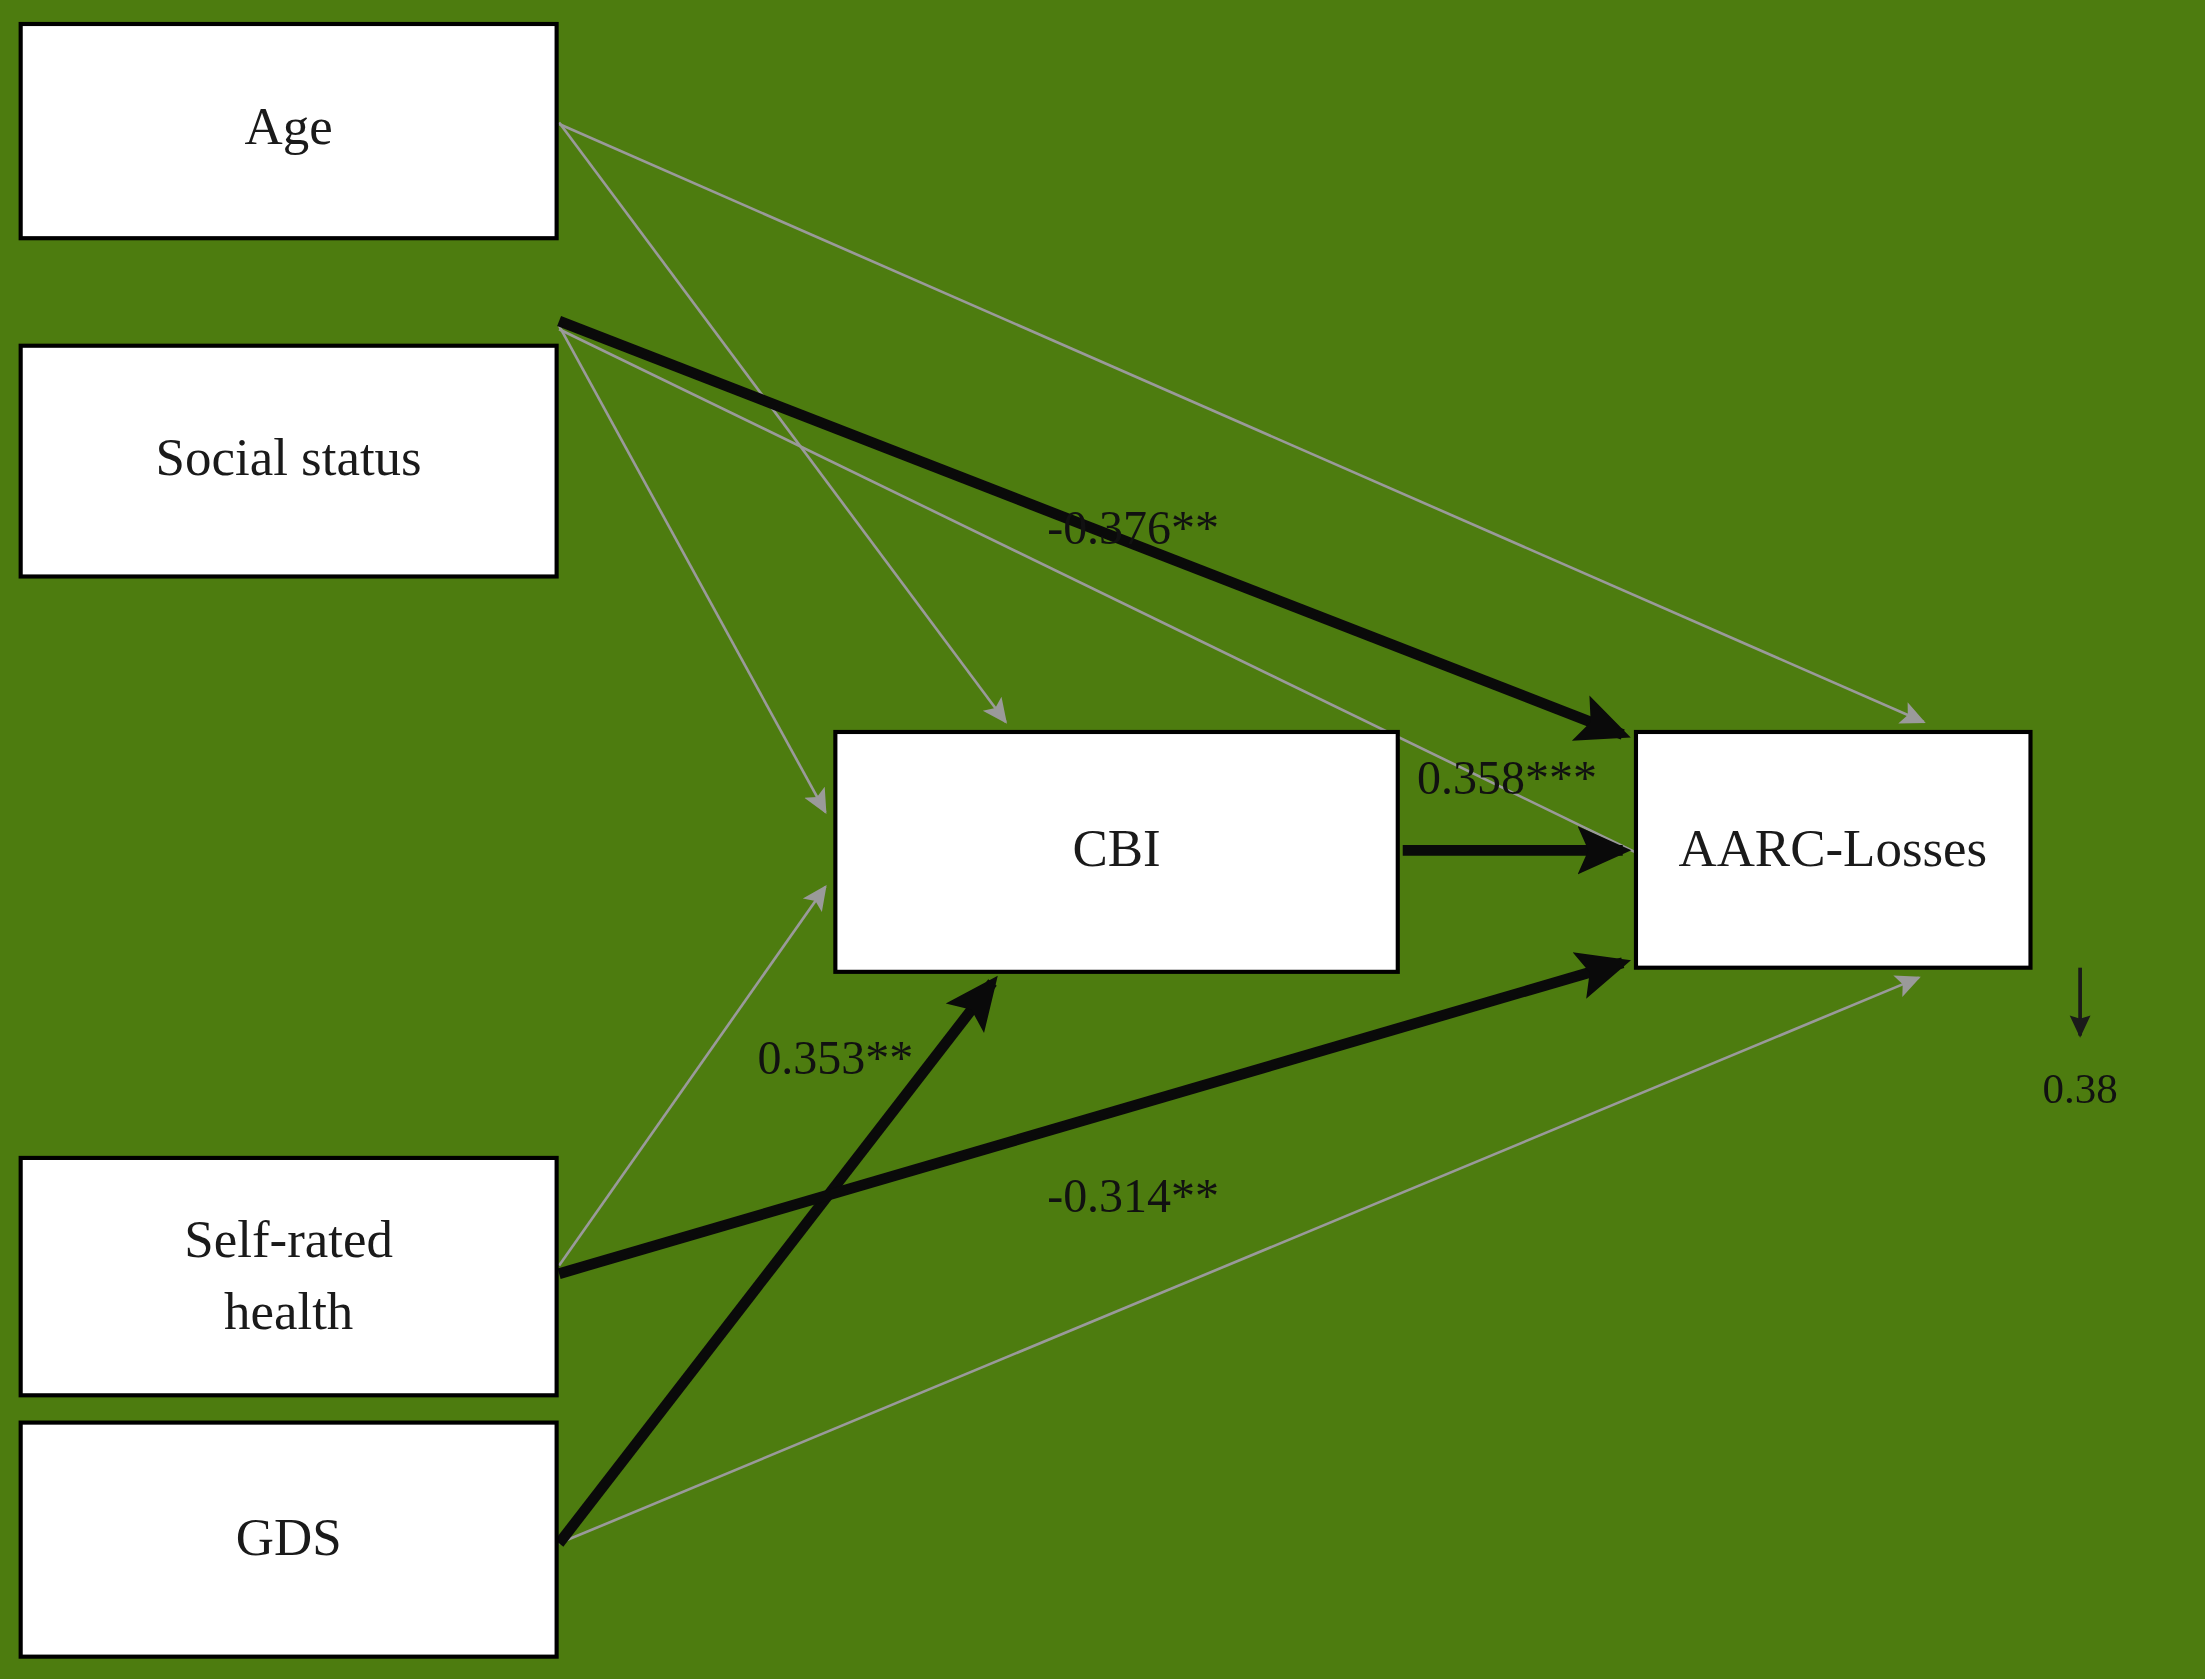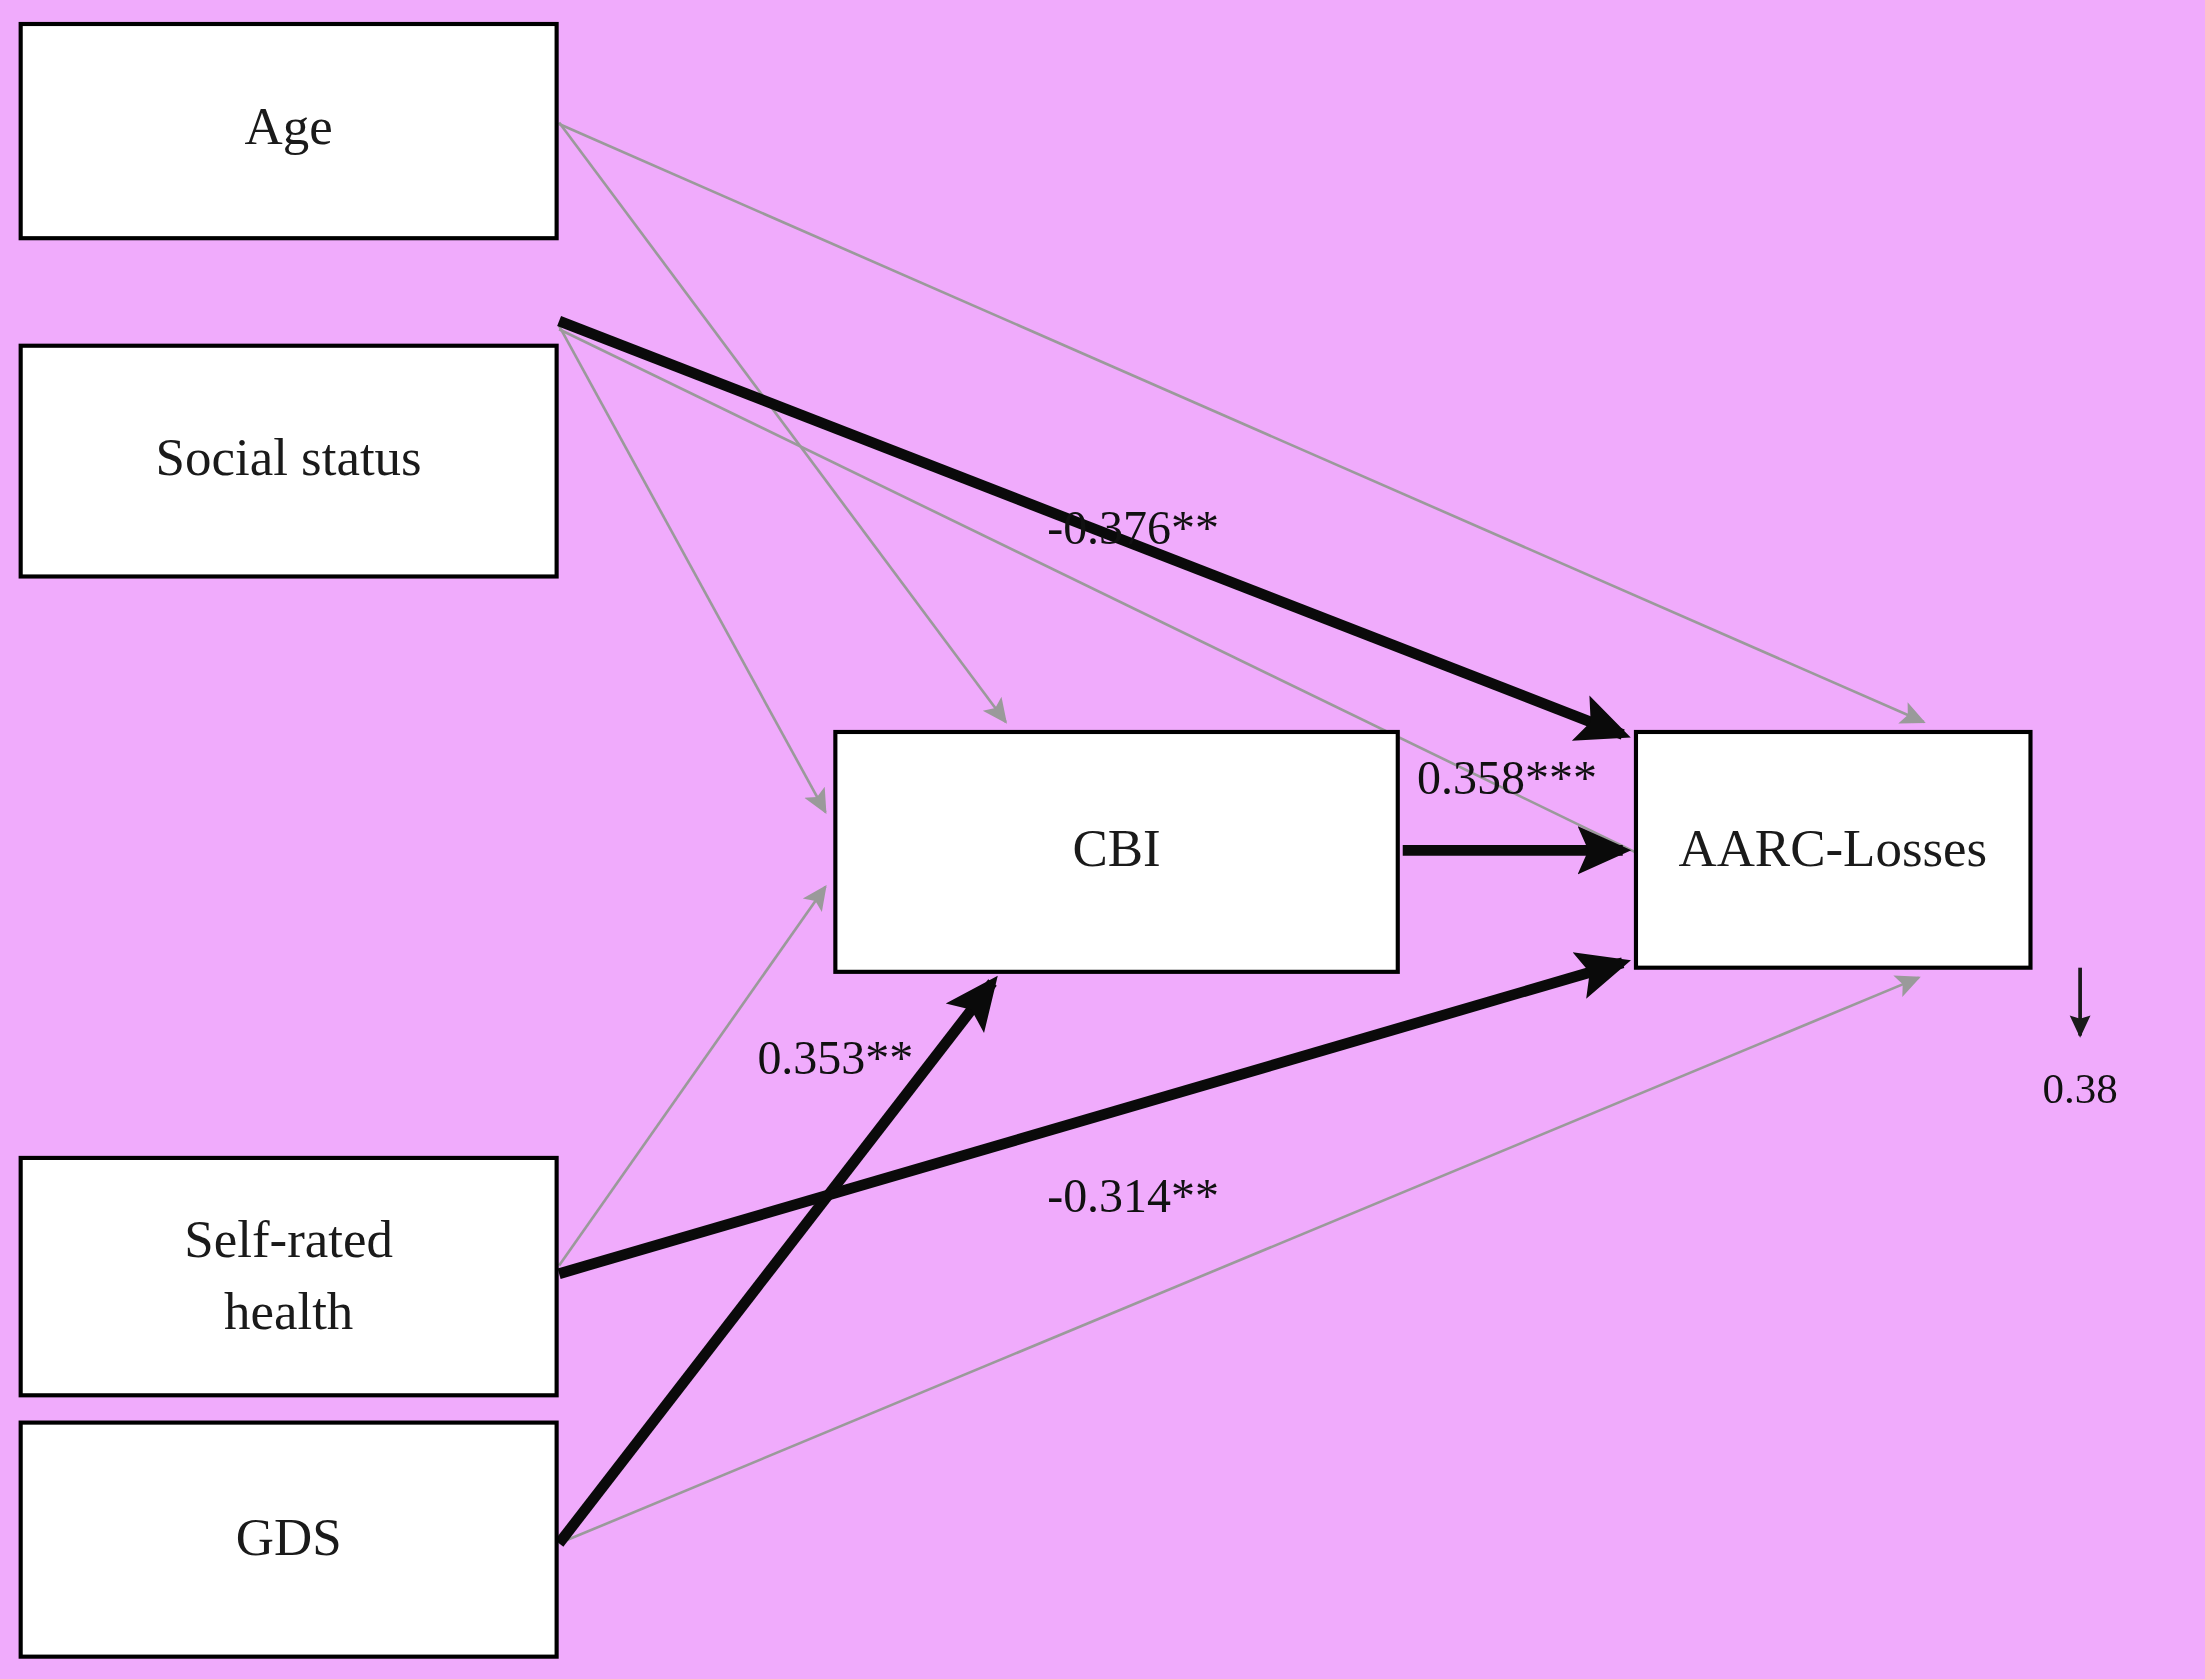--- a/index.html
+++ b/index.html
@@ -11,21 +11,21 @@
   body {
     width: 2205px;
     height: 1679px;
     font-family: "Liberation Serif", "DejaVu Serif", serif;
     overflow: hidden;
   }
   #diagram-root {
     position: relative;
     width: 2205px;
     height: 1679px;
-    background: #f0abfc;
+    background: #4d7c0f;
   }
   svg.diagram-canvas {
     position: absolute;
     top: 0;
     left: 0;
     width: 2205px;
     height: 1679px;
     display: block;
   }
   .node-box {

